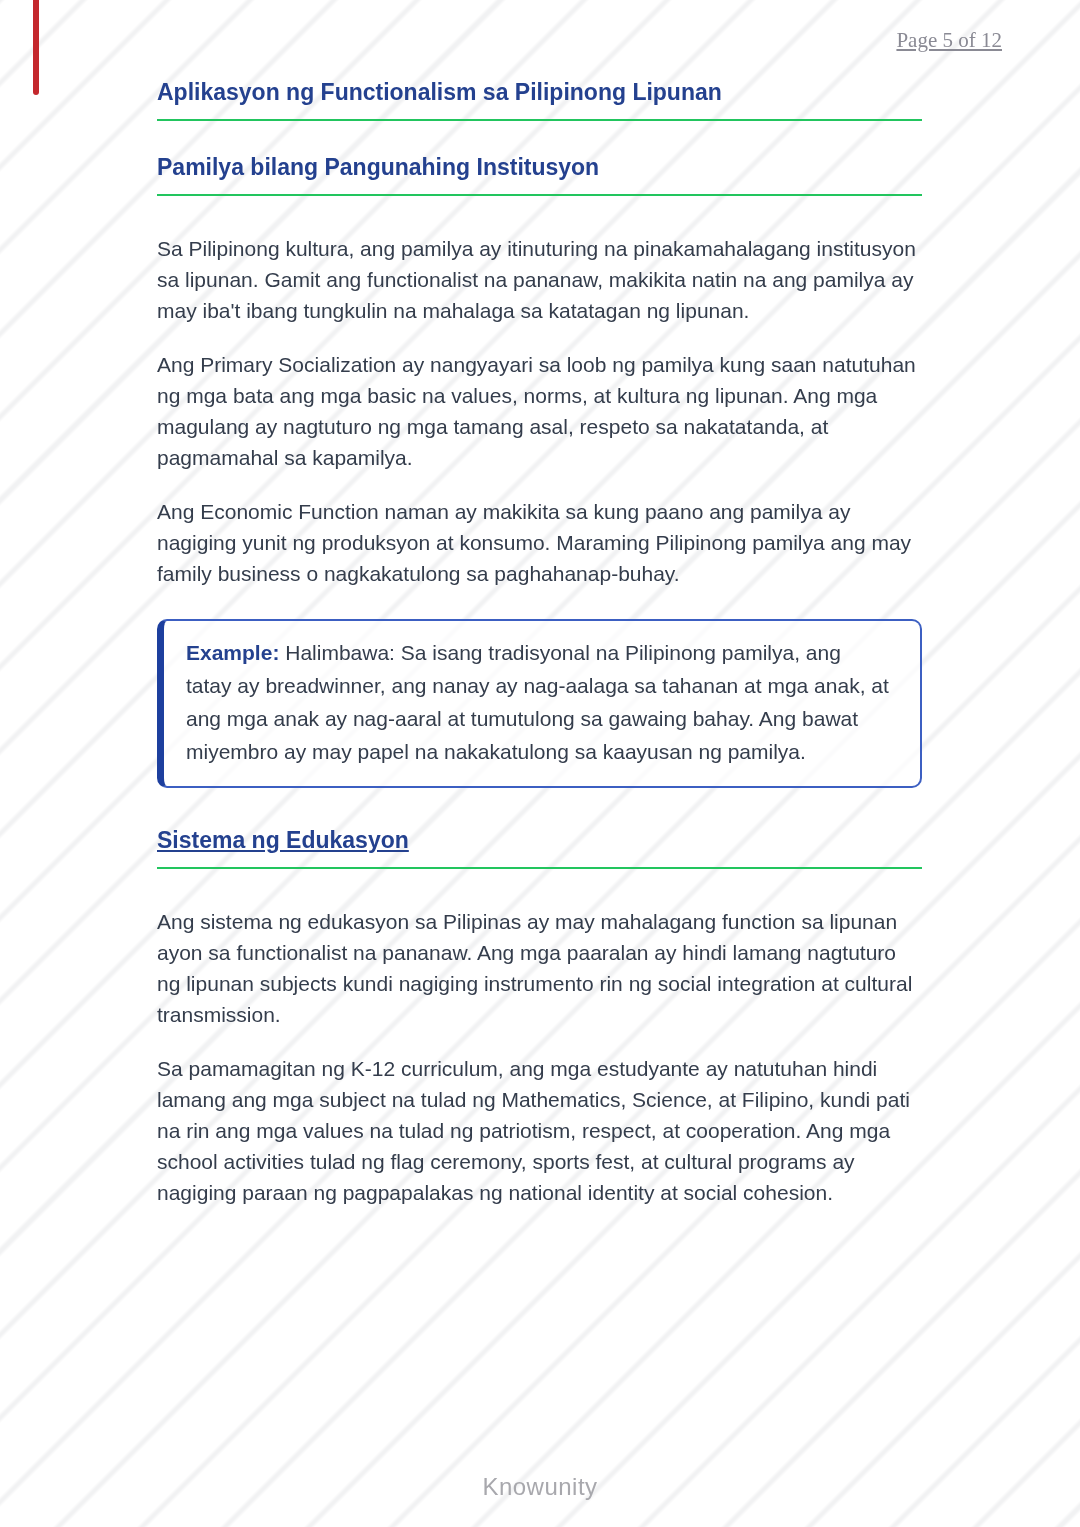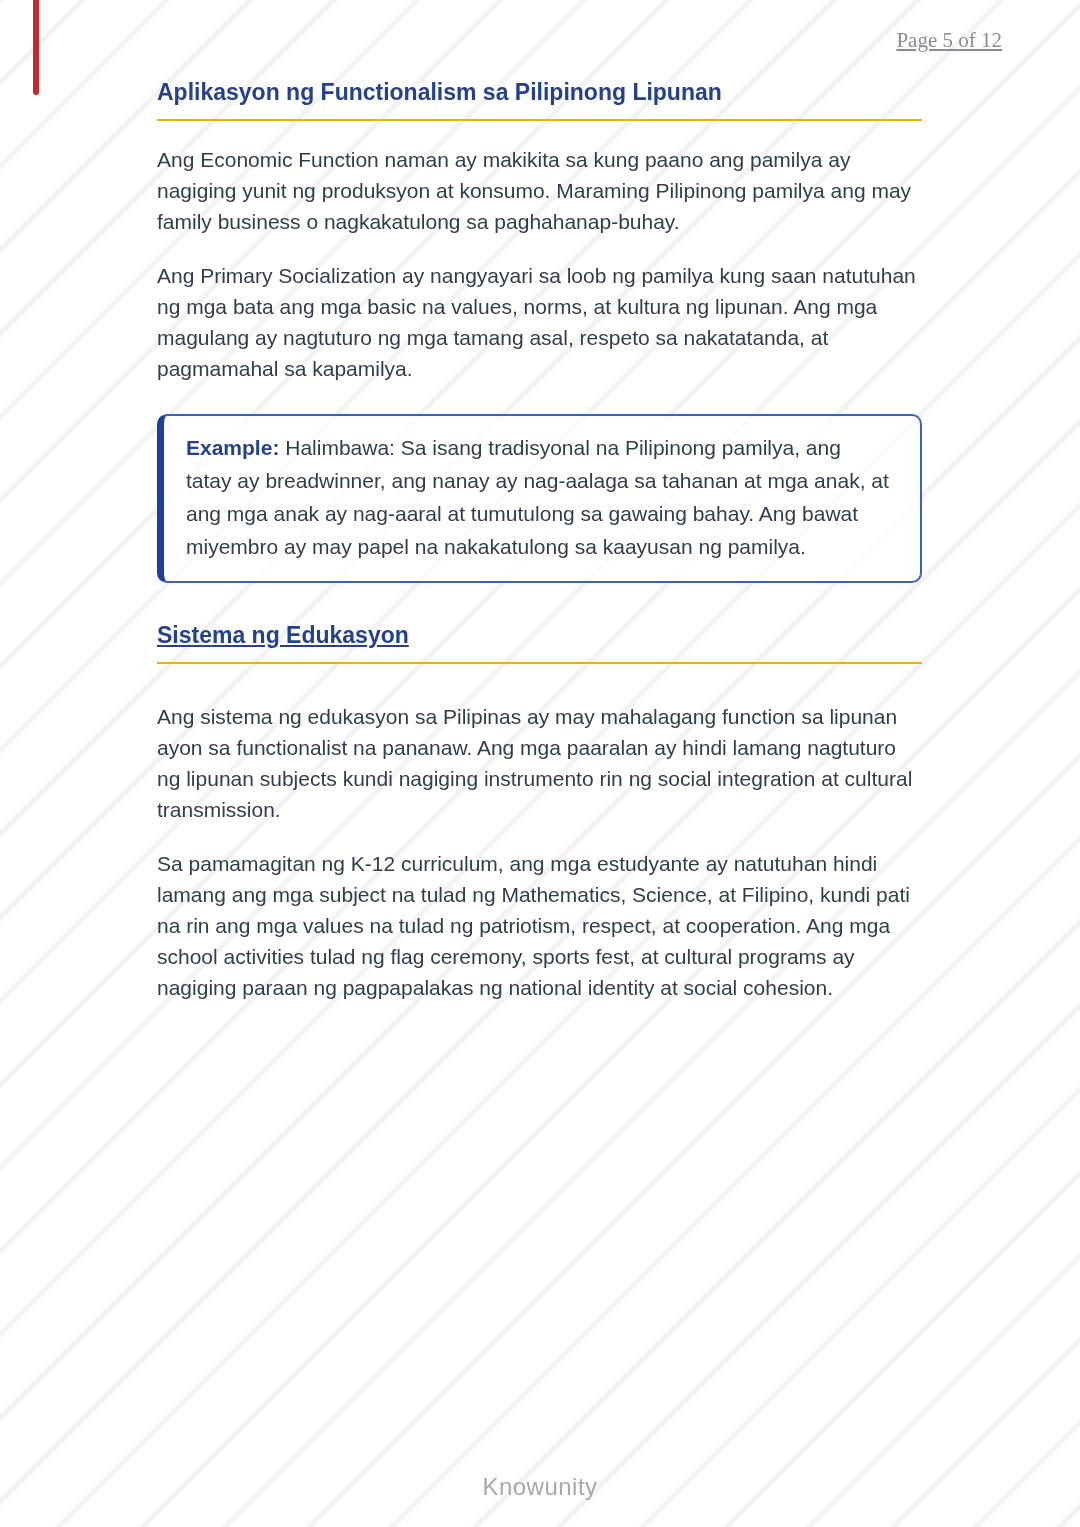--- a/index.html
+++ b/index.html
@@ -49,21 +49,21 @@
     left: 157px;
     top: 80px;
     width: 765px;
   }
   .h1, .h2 {
     font-size: 23px;
     font-weight: 700;
     color: #24418f;
     line-height: 25px;
     padding-bottom: 14px;
-    border-bottom: 2px solid #eab308;
+    border-bottom: 2px solid #22c55e;
     margin: 0;
   }
   .h2 { margin-top: 34px; }
   .h2.second { margin-top: 40px; text-decoration: underline; }
   p.body-par {
     font-size: 21px;
     line-height: 31px;
     color: #343d4c;
     margin: 23px 0 0 0;
   }
@@ -106,25 +106,27 @@
   <div class="stripes"></div>
 
   <div class="red-mark"></div>
 
   <div class="page-number">Page 5 of 12</div>
 
   <div class="content">
 
     <h1 class="h1">Aplikasyon ng Functionalism sa Pilipinong Lipunan</h1>
 
+    <h2 class="h2">Pamilya bilang Pangunahing Institusyon</h2>
 
+    <p class="body-par first-par">Sa Pilipinong kultura, ang pamilya ay itinuturing na pinakamahalagang institusyon sa lipunan. Gamit ang functionalist na pananaw, makikita natin na ang pamilya ay may iba't ibang tungkulin na mahalaga sa katatagan ng lipunan.</p>
+
+    <p class="body-par">Ang Primary Socialization ay nangyayari sa loob ng pamilya kung saan natutuhan ng mga bata ang mga basic na values, norms, at kultura ng lipunan. Ang mga magulang ay nagtuturo ng mga tamang asal, respeto sa nakatatanda, at pagmamahal sa kapamilya.</p>
 
     <p class="body-par">Ang Economic Function naman ay makikita sa kung paano ang pamilya ay nagiging yunit ng produksyon at konsumo. Maraming Pilipinong pamilya ang may family business o nagkakatulong sa paghahanap-buhay.</p>
-
-    <p class="body-par">Ang Primary Socialization ay nangyayari sa loob ng pamilya kung saan natutuhan ng mga bata ang mga basic na values, norms, at kultura ng lipunan. Ang mga magulang ay nagtuturo ng mga tamang asal, respeto sa nakatatanda, at pagmamahal sa kapamilya.</p>
 
     <div class="example-box">
       <p class="box-text">
         <span class="example-label">Example:</span>
         <span>Halimbawa: Sa isang tradisyonal na Pilipinong pamilya, ang tatay ay breadwinner, ang nanay ay nag-aalaga sa tahanan at mga anak, at ang mga anak ay nag-aaral at tumutulong sa gawaing bahay. Ang bawat miyembro ay may papel na nakakatulong sa kaayusan ng pamilya.</span>
       </p>
     </div>
 
     <h2 class="h2 second">Sistema ng Edukasyon</h2>
 

